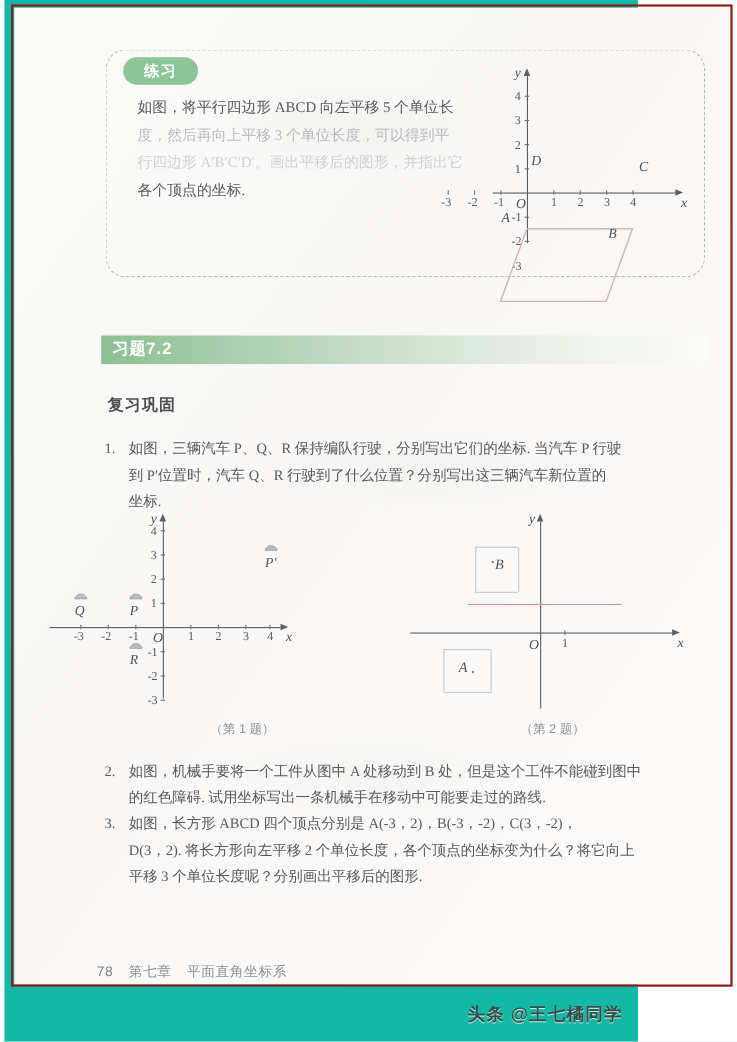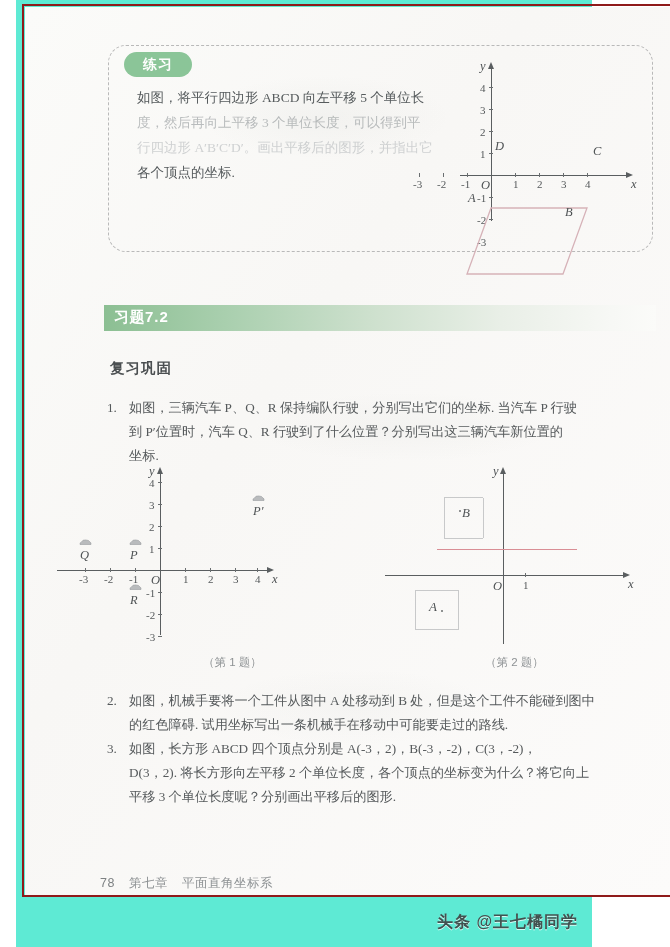--- a/index.html
+++ b/index.html
@@ -11,23 +11,23 @@
     width: 670px;
     height: 947px;
     font-family: "Liberation Serif", "DejaVu Serif", serif;
     position: relative;
     overflow: hidden;
   }
 
   
   #page {
     position: absolute;
-    left: 16px; top: 0;
+    left: 4px; top: 0;
     width: 576px; height: 947px;
-    background: #5eead4;
+    background: #14b8a6;
   }
   #page-border {
     position: absolute;
     left: 6px; top: 4px;
     width: 656px; height: 893px;
     border: 2px solid #8f1a1a;
     box-sizing: border-box;
     pointer-events: none;
   }
   #paper {

